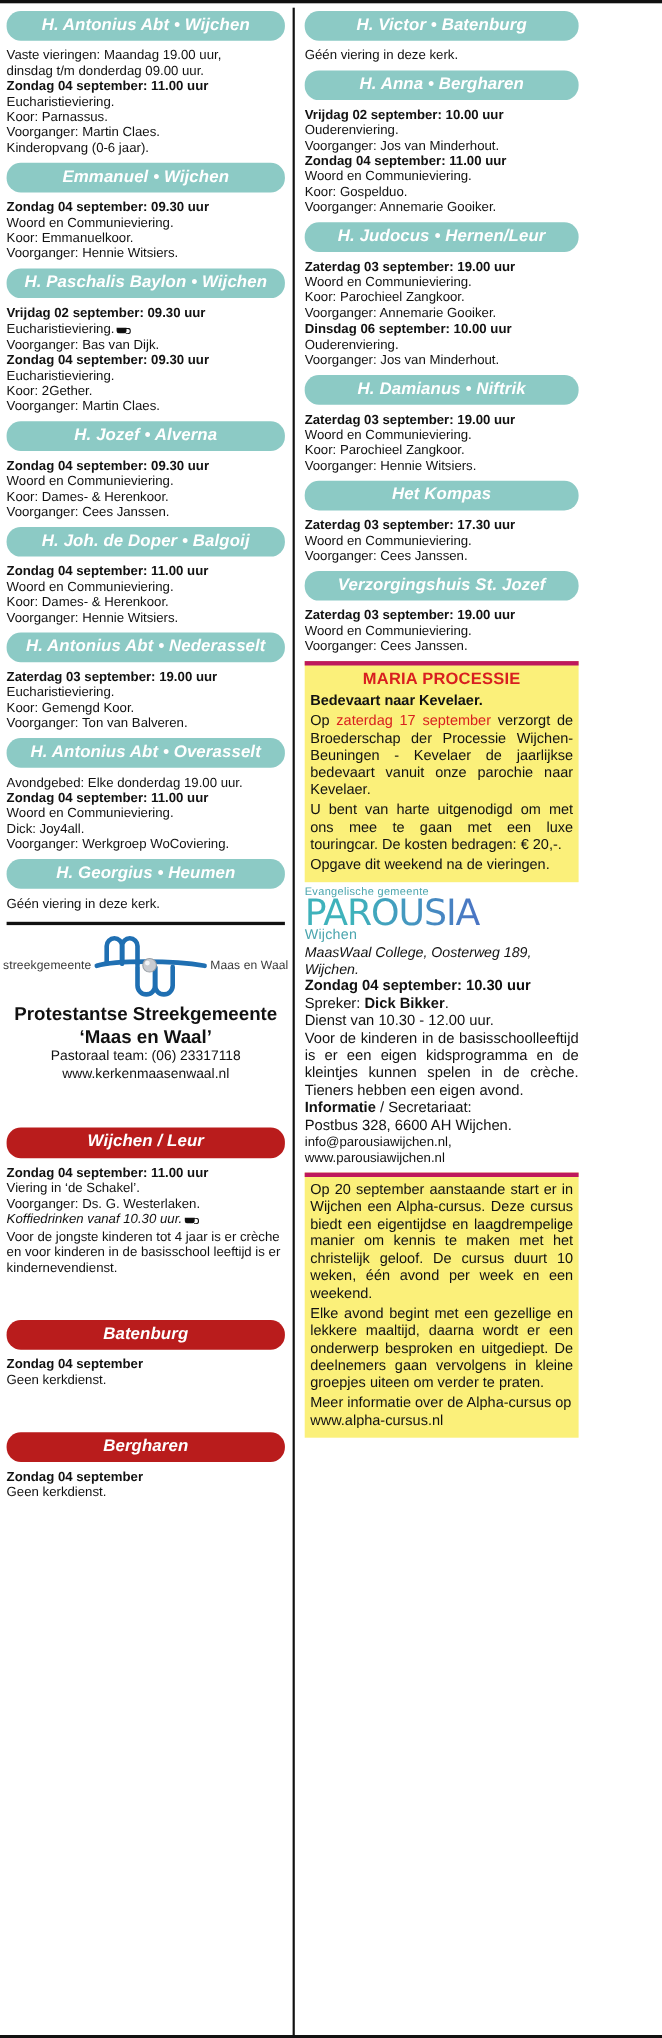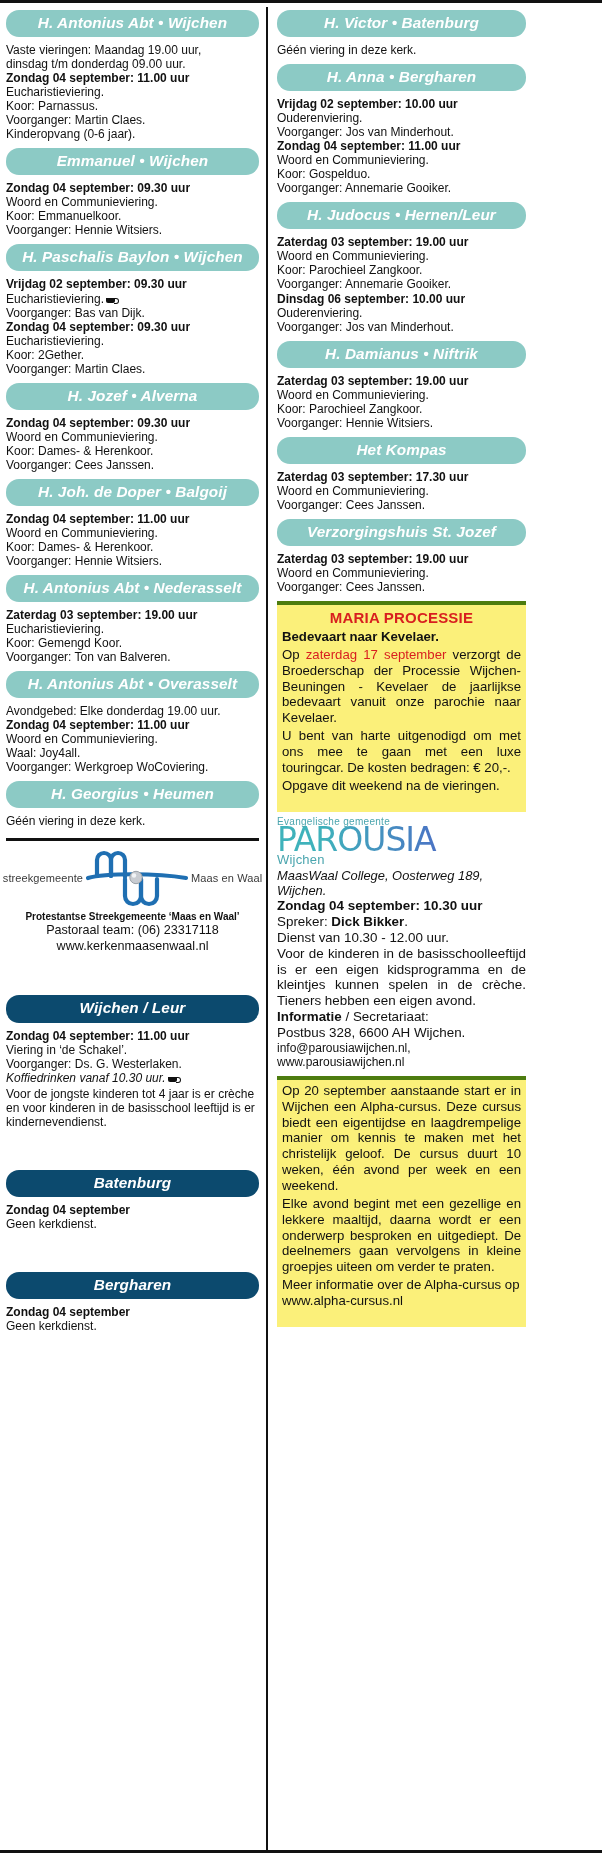--- a/index.html
+++ b/index.html
@@ -32,21 +32,21 @@
     font-weight:bold;
     text-align:center;
     font-size:15.3px;
     letter-spacing:.1px;
     padding:5px 4px 6px 4px;
     margin:7px 0 6px 0;
     line-height:1.05;
     text-shadow:0 0 0 rgba(0,0,0,0);
   }
   .pill.teal{background:#8ccac5;}
-  .pill.blue{background:#0c4a6e;margin-top:41px;}
+  .pill.blue{background:#b91c1c;margin-top:41px;}
   .pill.first{margin-top:3px;}
 
   
   .blk{
     font-size:12px;
     line-height:1.17;
     margin:0 0 2px 0;
     font-family:"Liberation Sans", sans-serif;
   }
   .blk div{white-space:nowrap;}
@@ -76,28 +76,28 @@
   
   .logo-wrap{
     display:flex;align-items:center;justify-content:center;
     margin:6px 0 2px 0;gap:2px;
   }
   .logo-side{
     font-size:11px;color:#3a3a3a;letter-spacing:.1px;white-space:nowrap;
   }
   .logo-mark{width:104px;height:62px;}
   .center-txt{text-align:center;font-size:12.6px;line-height:1.25;}
-  .center-txt .l1{font-weight:bold;font-size:10px;}
+  .center-txt .l1{font-weight:bold;font-size:17px;}
 
   
   .promo{
     background:#fbf07a;
-    border-top:4px solid #4d7c0f;
+    border-top:4px solid #be185d;
     margin:7px 0 0 0;
-    padding:3px 5px 16px 5px;
+    padding:3px 5px 6px 5px;
     box-sizing:border-box;
   }
   .promo-title{
     text-align:center;color:#d81f1f;font-weight:bold;
     font-size:15px;letter-spacing:.2px;margin:1px 0 3px 0;
   }
   .promo p{
     margin:0 0 2px 0;font-size:13.2px;line-height:1.2;
     text-align:justify;
   }
@@ -188,21 +188,21 @@
             <div><span>Koor: Gemengd Koor.</span></div>
             <div><span>Voorganger: Ton van Balveren.</span></div>
           </div>
         </div>
         <div>
           <div class="pill teal">H. Antonius Abt • Overasselt</div>
           <div class="blk">
             <div><span>Avondgebed: Elke donderdag 19.00 uur.</span></div>
             <div><span class="b">Zondag 04 september: 11.00 uur</span></div>
             <div><span>Woord en Communieviering.</span></div>
-            <div><span>Waal: Joy4all.</span></div>
+            <div><span>Dick: Joy4all.</span></div>
             <div><span>Voorganger: Werkgroep WoCoviering.</span></div>
           </div>
         </div>
         <div>
           <div class="pill teal">H. Georgius • Heumen</div>
           <div class="blk">
             <div><span>Géén viering in deze kerk.</span></div>
           </div>
         </div>
       </div>

